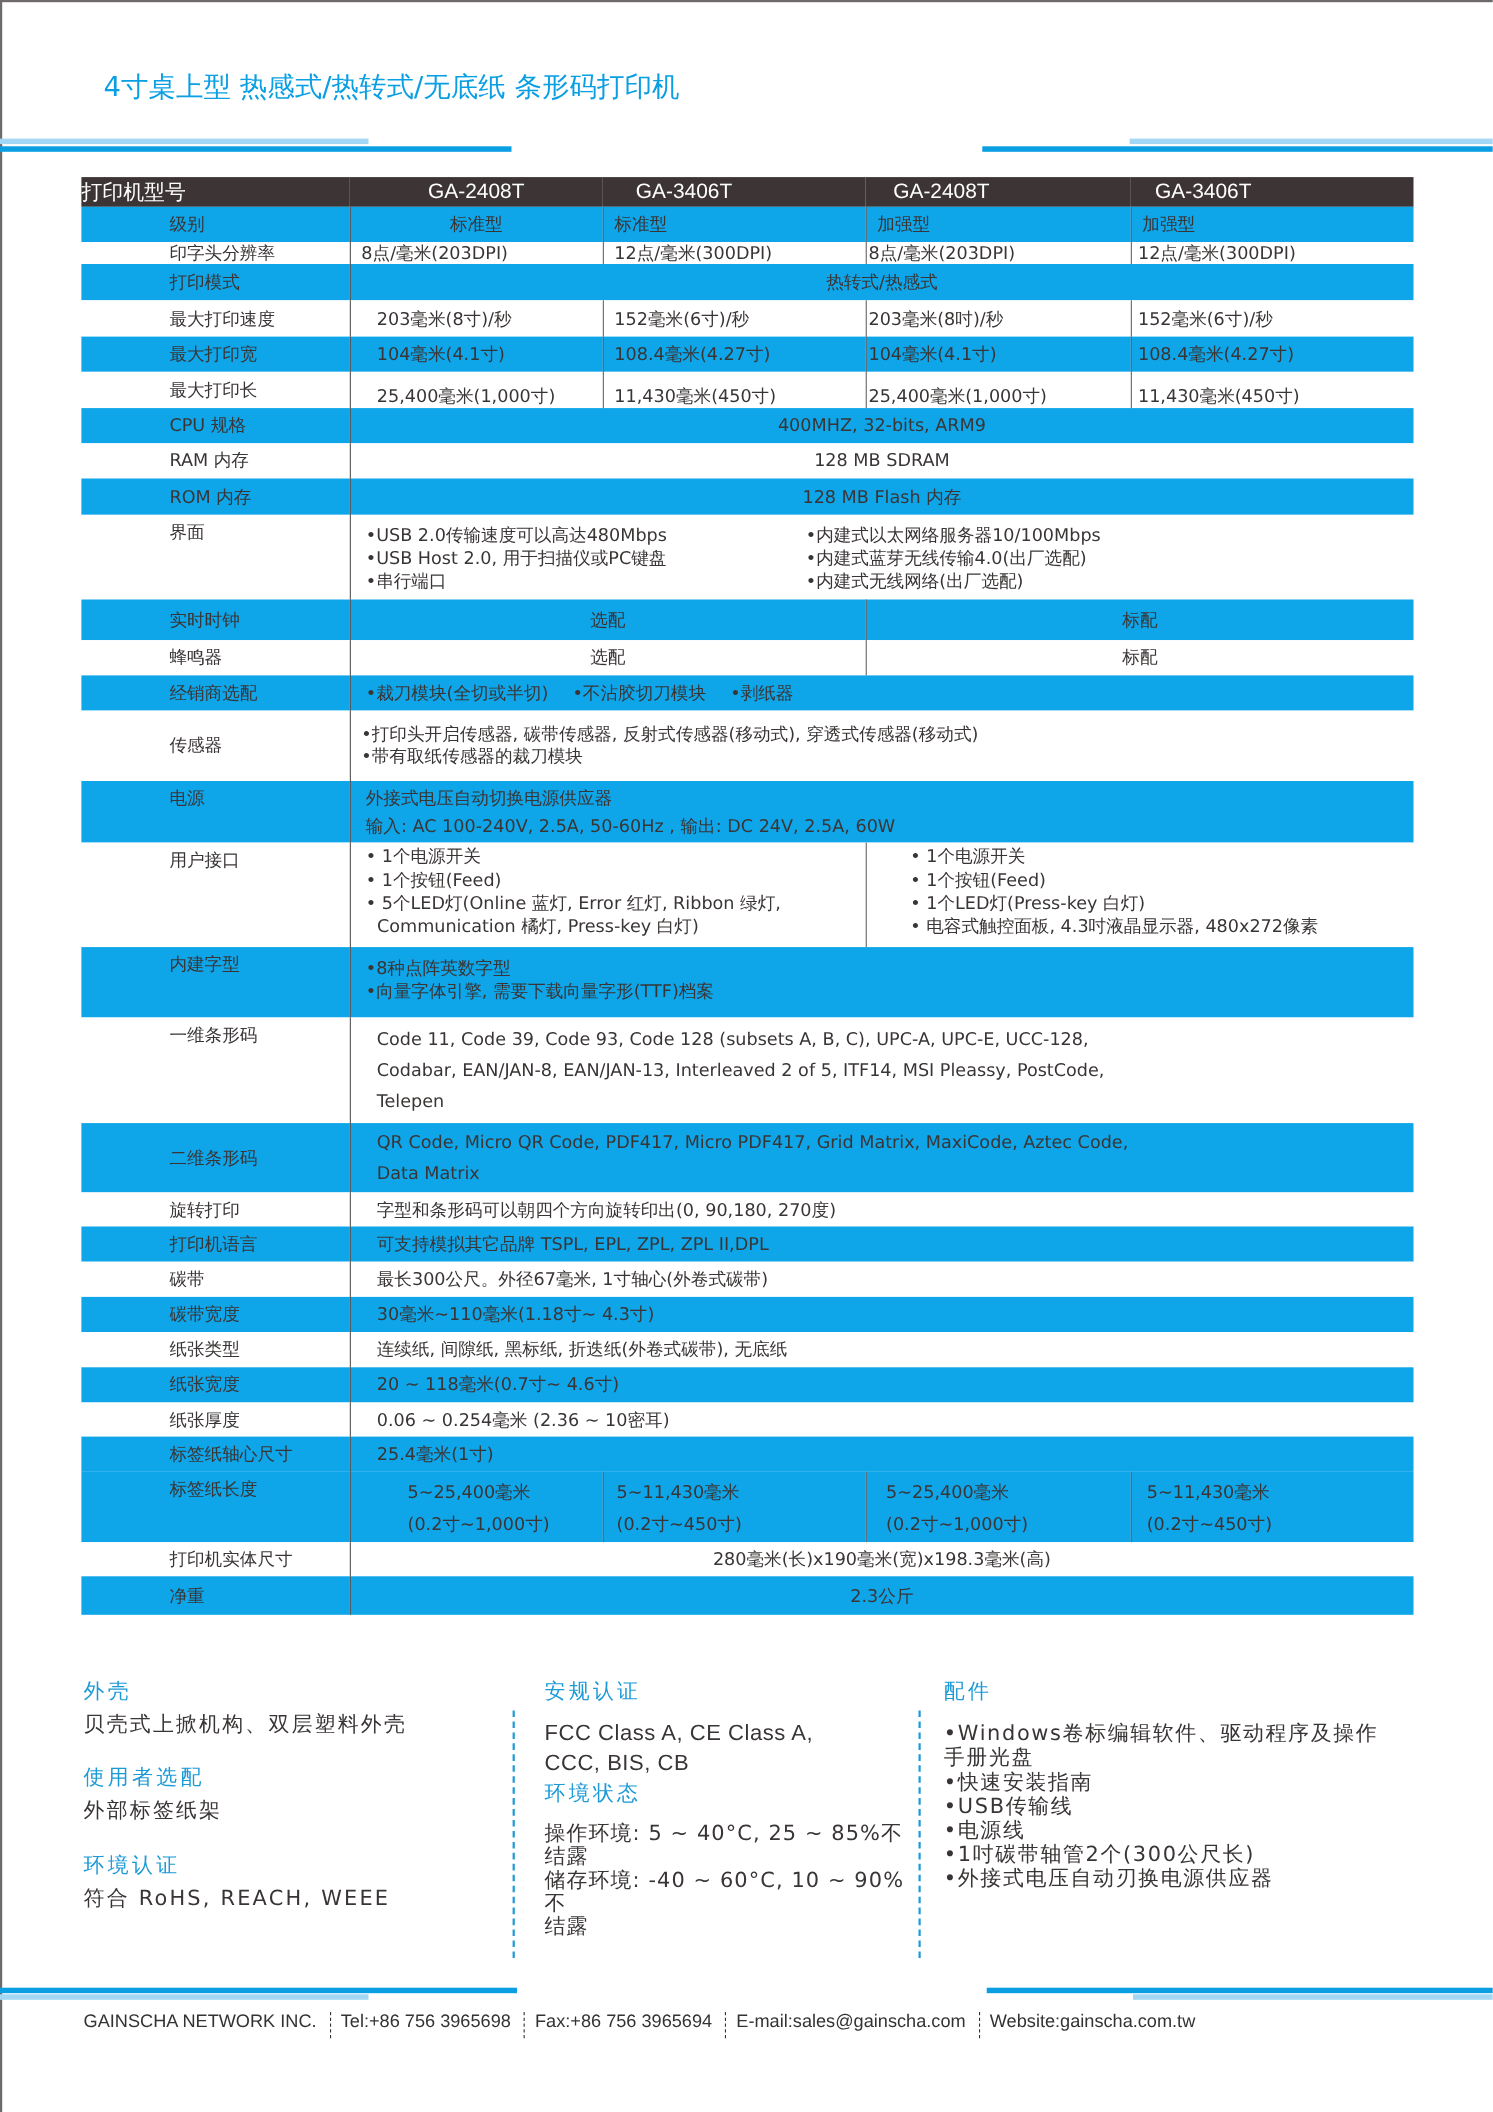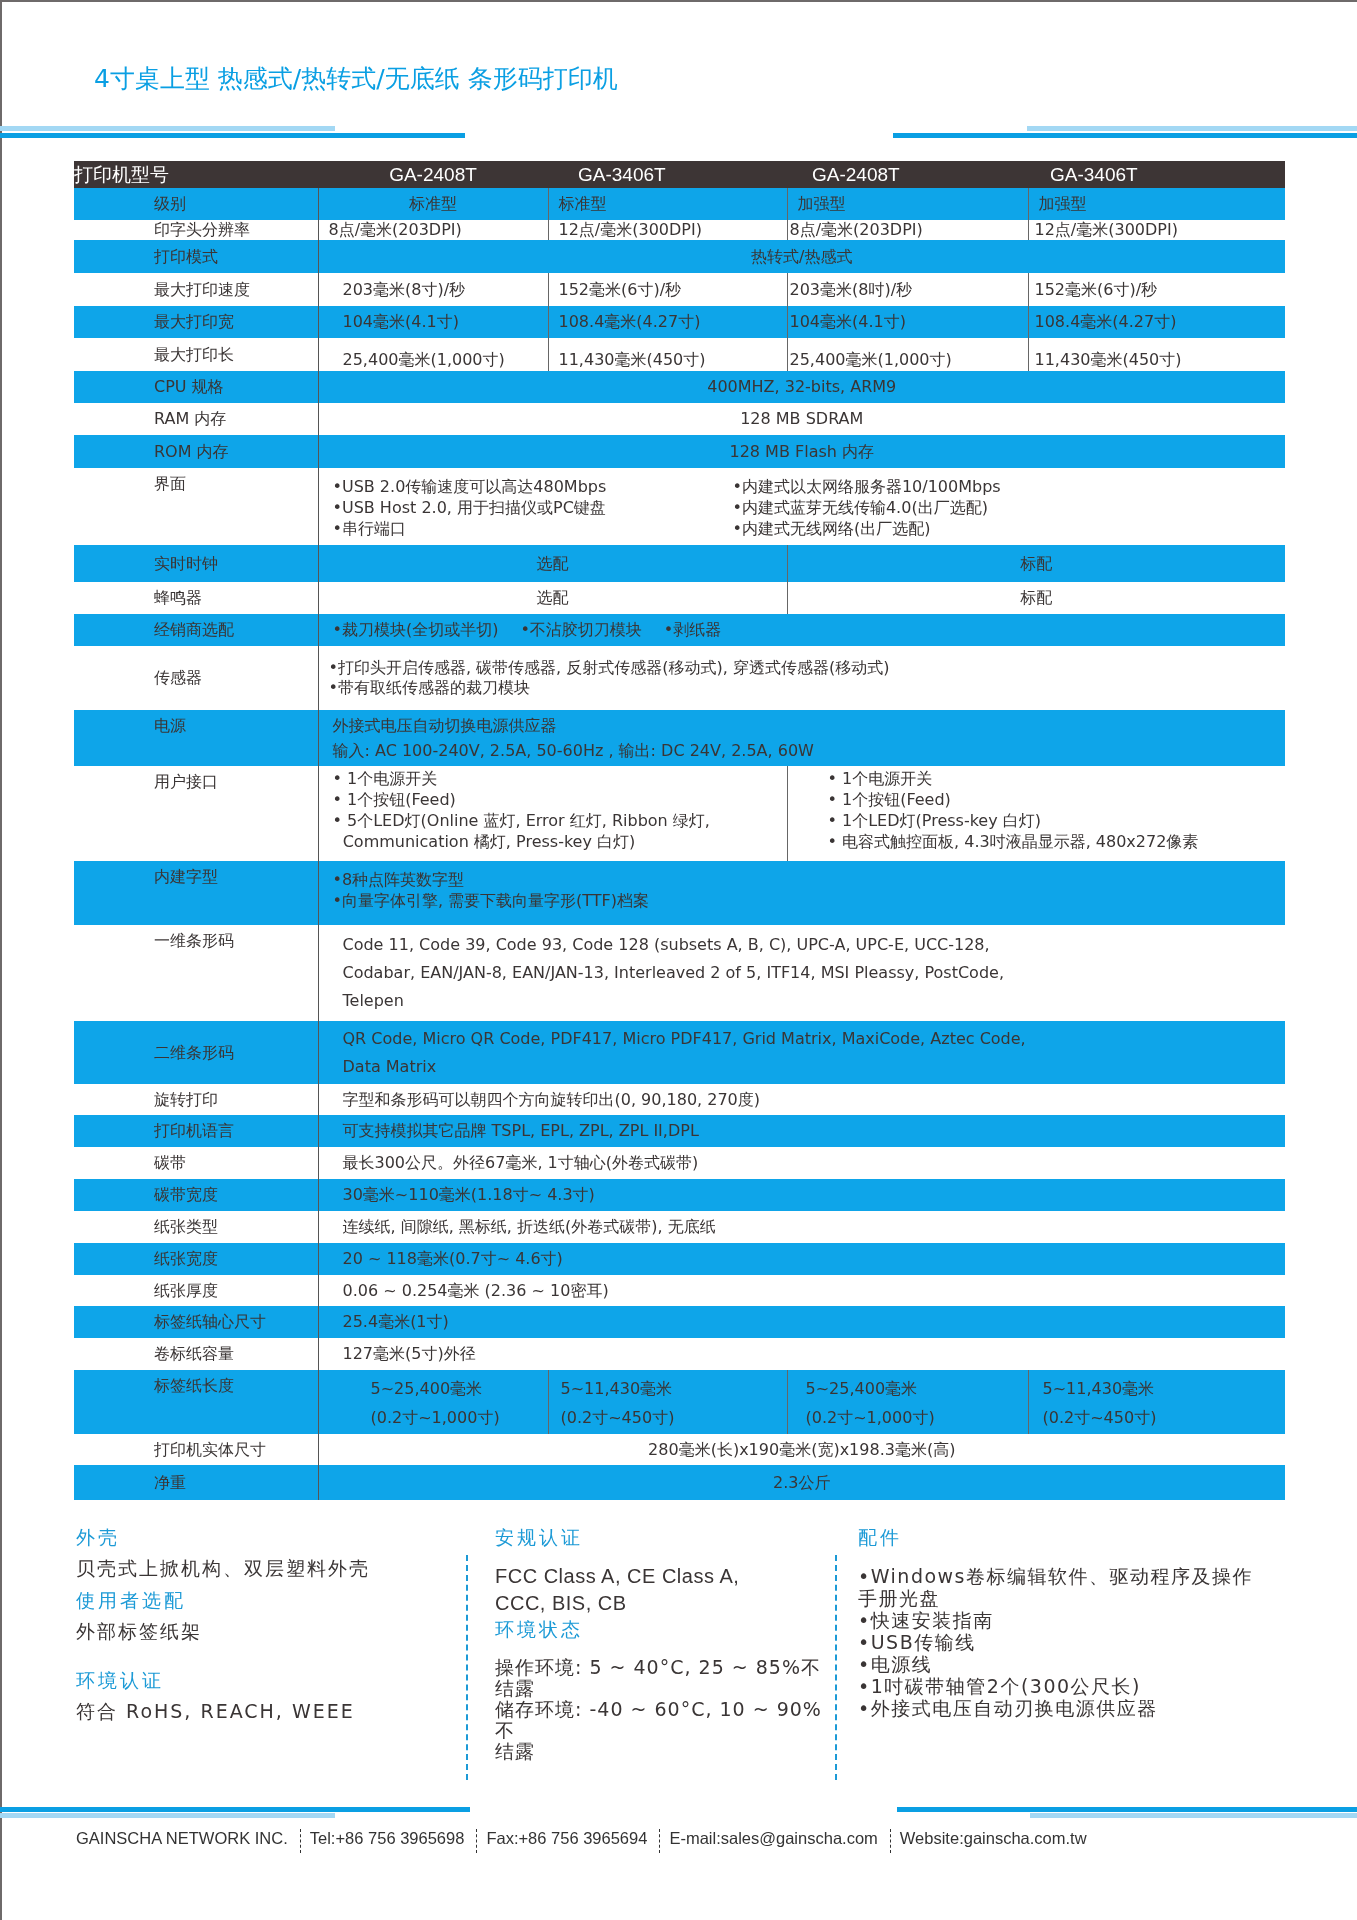--- a/index.html
+++ b/index.html
@@ -246,24 +246,20 @@
     <td colspan="4" style="padding-left:24px">20 ~ 118毫米(0.7寸~ 4.6寸)</td>
   </tr>
   <tr class="w" style="height:31px">
     <td class="lbl lbl-mid">纸张厚度</td>
     <td colspan="4" style="padding-left:24px">0.06 ~ 0.254毫米 (2.36 ~ 10密耳)</td>
   </tr>
   <tr class="g" style="height:32px">
     <td class="lbl lbl-mid">标签纸轴心尺寸</td>
     <td colspan="4" style="padding-left:24px">25.4毫米(1寸)</td>
   </tr>
-  <tr class="w" style="height:32px">
-    <td class="lbl lbl-mid">卷标纸容量</td>
-    <td colspan="4" style="padding-left:24px">127毫米(5寸)外径</td>
-  </tr>
   <tr class="g" style="height:64px">
     <td class="lbl">标签纸长度</td>
     <td class="vb multi" style="padding-left:52px;line-height:29px;padding-top:4px">
       <div>5~25,400毫米</div>
       <div>(0.2寸~1,000寸)</div>
     </td>
     <td class="vb multi" style="padding-left:12px;line-height:29px;padding-top:4px">
       <div>5~11,430毫米</div>
       <div>(0.2寸~450寸)</div>
     </td>
@@ -282,21 +278,21 @@
   </tr>
   <tr class="g" style="height:35px">
     <td class="lbl lbl-mid">净重</td>
     <td colspan="4" class="center">2.3公斤</td>
   </tr>
 </tbody>
   </table>
 
 <div class="bottom" style="left:76px;width:360px;">
   <div class="sec-title">外壳</div>
-  <div class="sec-body" style="margin-bottom:9px">贝壳式上掀机构、双层塑料外壳</div>
+  <div class="sec-body" style="margin-bottom:24px">贝壳式上掀机构、双层塑料外壳</div>
   <div class="sec-title">使用者选配</div>
   <div class="sec-body" style="margin-bottom:26px">外部标签纸架</div>
   <div class="sec-title">环境认证</div>
   <div class="sec-body">符合 RoHS, REACH, WEEE</div>
 </div>
 
 <div class="vdash" style="left:466px;"></div>
 
 <div class="bottom" style="left:495px;width:345px;">
   <div class="sec-title" style="margin-bottom:12px">安规认证</div>

